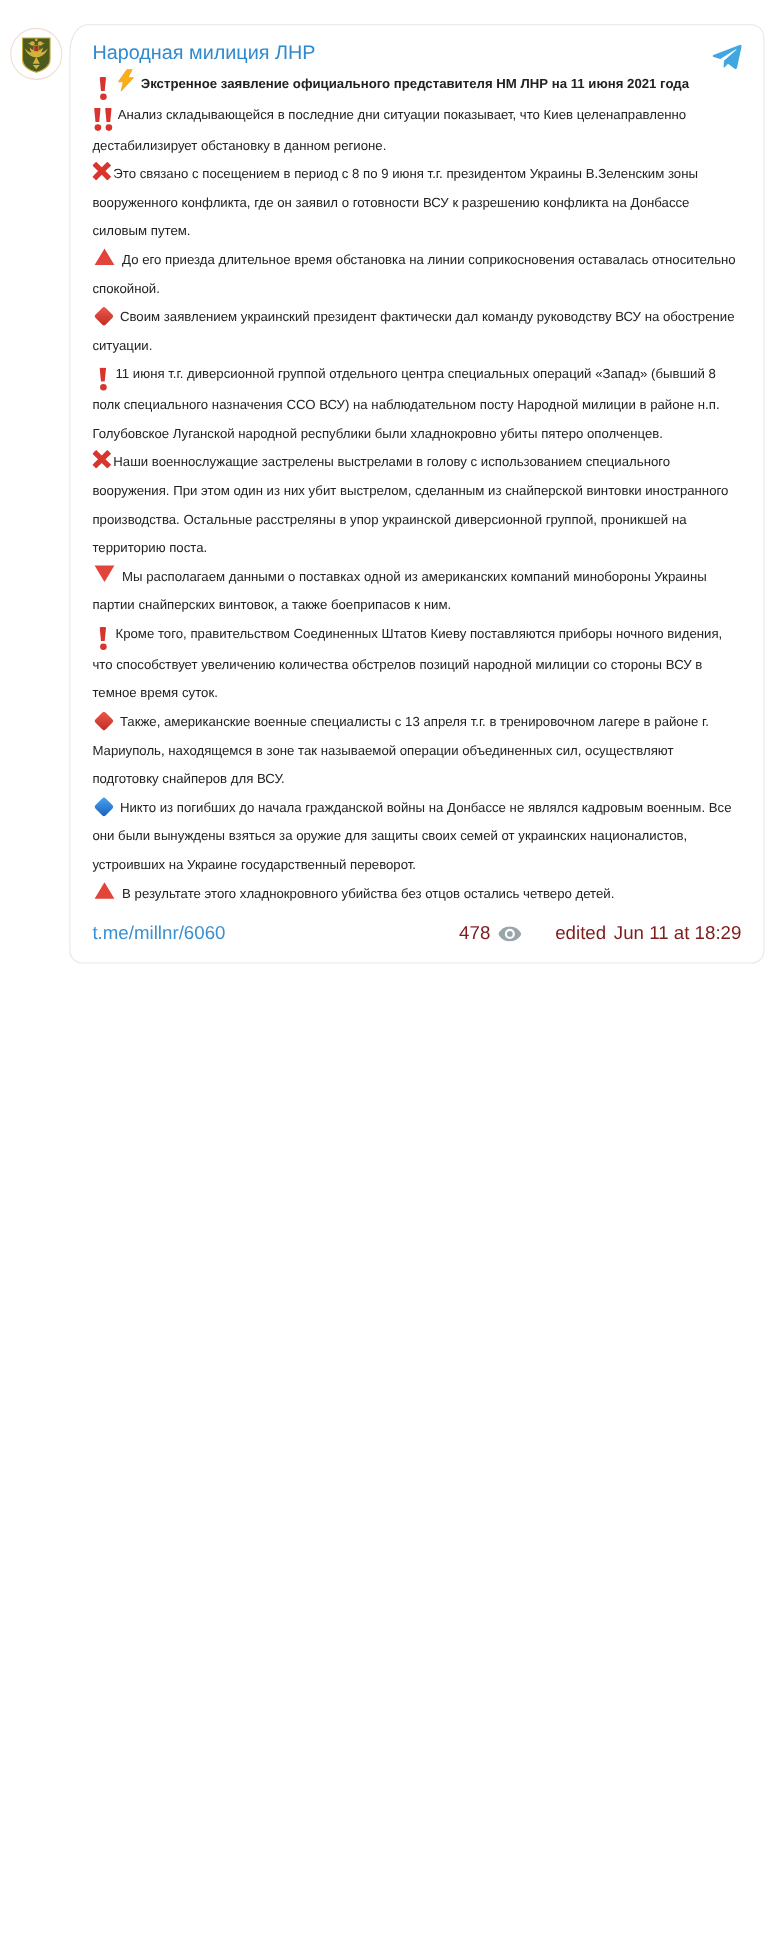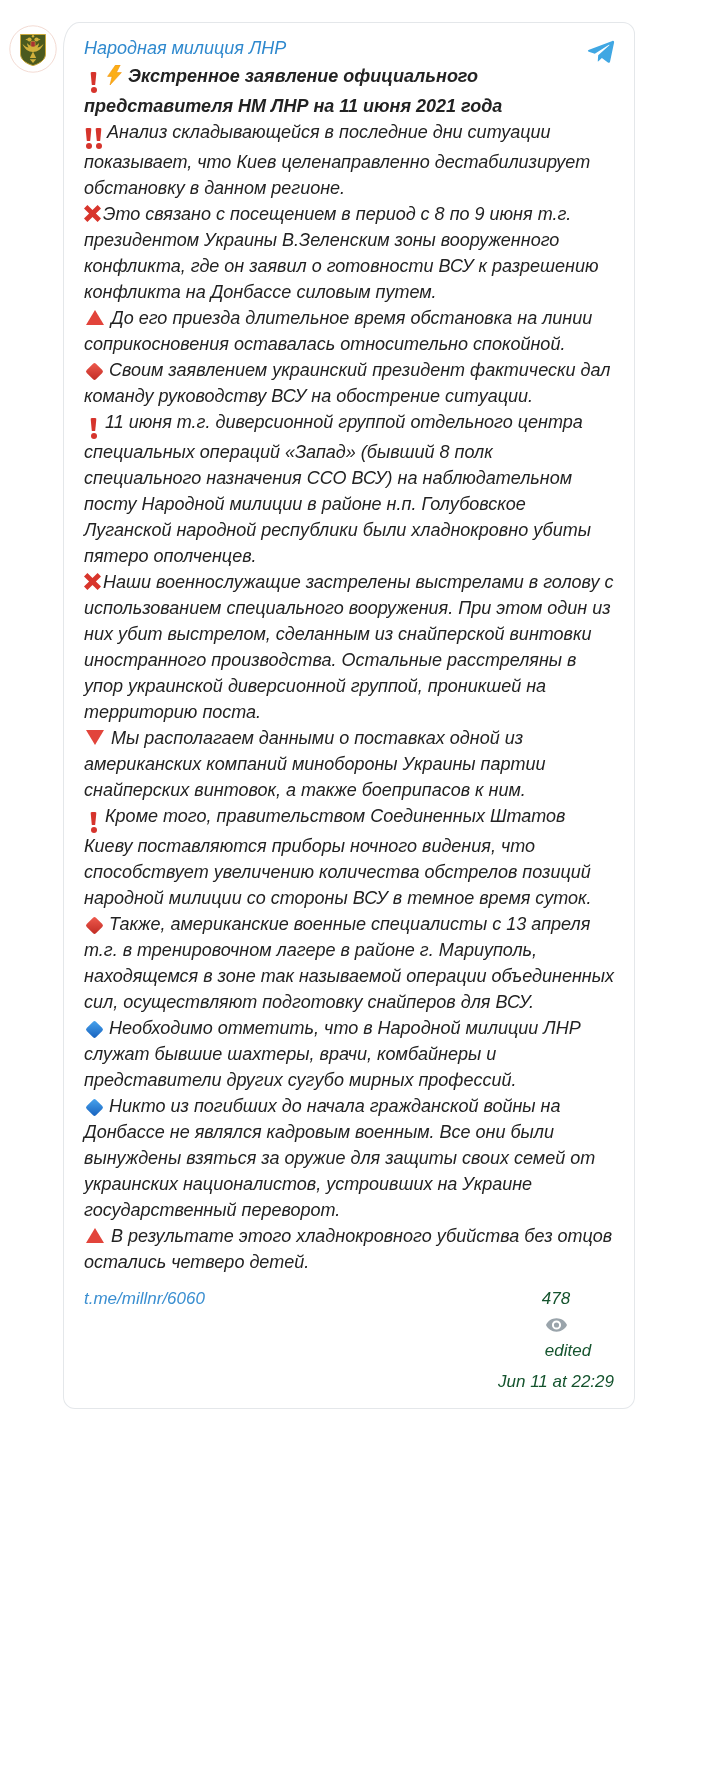--- a/index.html
+++ b/index.html
@@ -3,33 +3,32 @@
 <meta charset="utf-8">
 <style>
   html,body{margin:0;padding:0;background:#fff;}
   body{width:707px;min-height:1782px;font-family:"Liberation Sans","DejaVu Sans",sans-serif;}
   .page{position:relative;width:707px;min-height:1782px;background:#fff;}
 
   .avatar{position:absolute;left:9px;top:25px;width:48px;height:48px;cursor:pointer;}
   .avatar svg{display:block;}
 
   .bubble{
-    position:absolute;left:63px;top:22px;width:572px;box-sizing:border-box;
+    position:absolute;left:63px;top:22px;width:632px;box-sizing:border-box;
     background:#fff;border:1px solid #e4e7ea;
     border-radius:16px 12px 12px 12px / 26px 12px 12px 12px;
     padding:13px 20px 14px 20px;
-    font-style:italic;
   }
 
   .header{position:relative;margin-bottom:3px;padding-right:40px;}
   .channel-name{font-size:18px;line-height:24px;font-weight:500;color:#2f89ce;text-decoration:none;cursor:pointer;display:inline-block;}
   .plane{position:absolute;right:-2px;top:1px;width:30px;height:30px;cursor:pointer;}
   .plane svg{display:block;}
 
-  .msg-text{font-size:18px;line-height:26px;color:#222;}
+  .msg-text{font-size:12px;line-height:26px;color:#222;}
   .para{min-height:26px;}
   .para.bold{font-weight:700;}
 
   
   .mk{display:inline-block;vertical-align:-2px;}
 
   .mk-excl{display:inline-flex;flex-direction:column;align-items:center;margin:0 8px 0 6px;vertical-align:-3px;}
   .mk-dexcl{display:inline-flex;gap:3px;margin:0 5px 0 1px;vertical-align:-3px;}
   .eu{display:inline-flex;flex-direction:column;align-items:center;}
   .xb{display:block;width:7px;height:13px;background:#d6342c;border-radius:2px;
@@ -48,21 +47,21 @@
       border-top:15px solid #e2443b;margin:0 7px 0 2px;vertical-align:-1px;}
 
   .mk-diamond{width:13px;height:13px;border-radius:2px;transform:rotate(45deg);
       margin:0 8px 0 4px;vertical-align:-2px;}
   .mk-diamond-red{background:linear-gradient(135deg,#ef5a4e,#c02b23);}
   .mk-diamond-blue{background:linear-gradient(135deg,#4aa5ee,#1560bd);}
 
   
   .footer{margin-top:12px;display:flex;align-items:flex-start;font-size:17px;line-height:24px;}
   .post-link{color:#3b8fd1;text-decoration:none;cursor:pointer;}
-  .meta{margin-left:auto;display:flex;align-items:center;color:#14532d;gap:7px;flex-direction:column;}
+  .meta{margin-left:auto;display:flex;align-items:center;color:#7f1d1d;gap:7px;}
   .meta .eye{display:inline-flex;align-items:center;}
   .meta .edited{margin-left:24px;}
 </style>
 </head>
 <body>
 
 <div class="page">
 
   <div class="avatar">
     <svg width="48" height="48" viewBox="0 0 48 48">
@@ -121,34 +120,33 @@
           </span>11 июня т.г. диверсионной группой отдельного центра специальных операций «Запад» (бывший 8 полк специального назначения ССО ВСУ) на наблюдательном посту Народной милиции в районе н.п. Голубовское Луганской народной республики были хладнокровно убиты пятеро ополченцев.</div>
         <div class="para"><span class="mk mk-cross"><svg width="17" height="17" viewBox="0 0 17 17">
               <path d="M3.4 0 8.5 5.1 13.6 0 17 3.4 11.9 8.5 17 13.6 13.6 17 8.5 11.9 3.4 17 0 13.6 5.1 8.5 0 3.4Z" fill="#d8352c"></path>
             </svg></span>Наши военнослужащие застрелены выстрелами в голову с использованием специального вооружения. При этом один из них убит выстрелом, сделанным из снайперской винтовки иностранного производства. Остальные расстреляны в упор украинской диверсионной группой, проникшей на территорию поста.</div>
         <div class="para"><span class="mk mk-tri-down"></span>Мы располагаем данными о поставках одной из американских компаний минобороны Украины партии снайперских винтовок, а также боеприпасов к ним.</div>
         <div class="para"><span class="mk mk-excl">
             <i class="xb"></i>
             <i class="xd"></i>
           </span>Кроме того, правительством Соединенных Штатов Киеву поставляются приборы ночного видения, что способствует увеличению количества обстрелов позиций народной милиции со стороны ВСУ в темное время суток.</div>
         <div class="para"><span class="mk mk-diamond mk-diamond-red"></span>Также, американские военные специалисты с 13 апреля т.г. в тренировочном лагере в районе г. Мариуполь, находящемся в зоне так называемой операции объединенных сил, осуществляют подготовку снайперов для ВСУ.</div>
-        <div class="para"><span class="mk mk-diamond mk-diamond-blue"></span>Необходимо отметить, что в Народной милиции ЛНР служат бывшие шахтеры, врачи, комбайнеры и представители других сугубо мирных профессий.</div>
         <div class="para"><span class="mk mk-diamond mk-diamond-blue"></span>Никто из погибших до начала гражданской войны на Донбассе не являлся кадровым военным. Все они были вынуждены взяться за оружие для защиты своих семей от украинских националистов, устроивших на Украине государственный переворот.</div>
         <div class="para"><span class="mk mk-tri-up"></span>В результате этого хладнокровного убийства без отцов остались четверо детей.</div>
       </div>
 
     <div class="footer">
       <a class="post-link">t.me/millnr/6060</a>
       <div class="meta">
         <span>478</span>
         <span class="eye">
           <svg width="21" height="14" viewBox="0 0 22 14">
             <path fill="#9aa4ab" d="M11 0C6 0 1.9 2.9 0 7c1.9 4.1 6 7 11 7s9.1-2.9 11-7c-1.9-4.1-6-7-11-7zm0 11.8A4.8 4.8 0 1 1 11 2.2a4.8 4.8 0 0 1 0 9.6z"></path>
             <circle cx="11" cy="7" r="2.7" fill="#9aa4ab"></circle>
           </svg>
         </span>
         <span class="edited">edited</span>
-        <span>Jun 11 at 22:29</span>
+        <span>Jun 11 at 18:29</span>
       </div>
     </div>
 
   </div>
 </div>
 
 </body></html>

